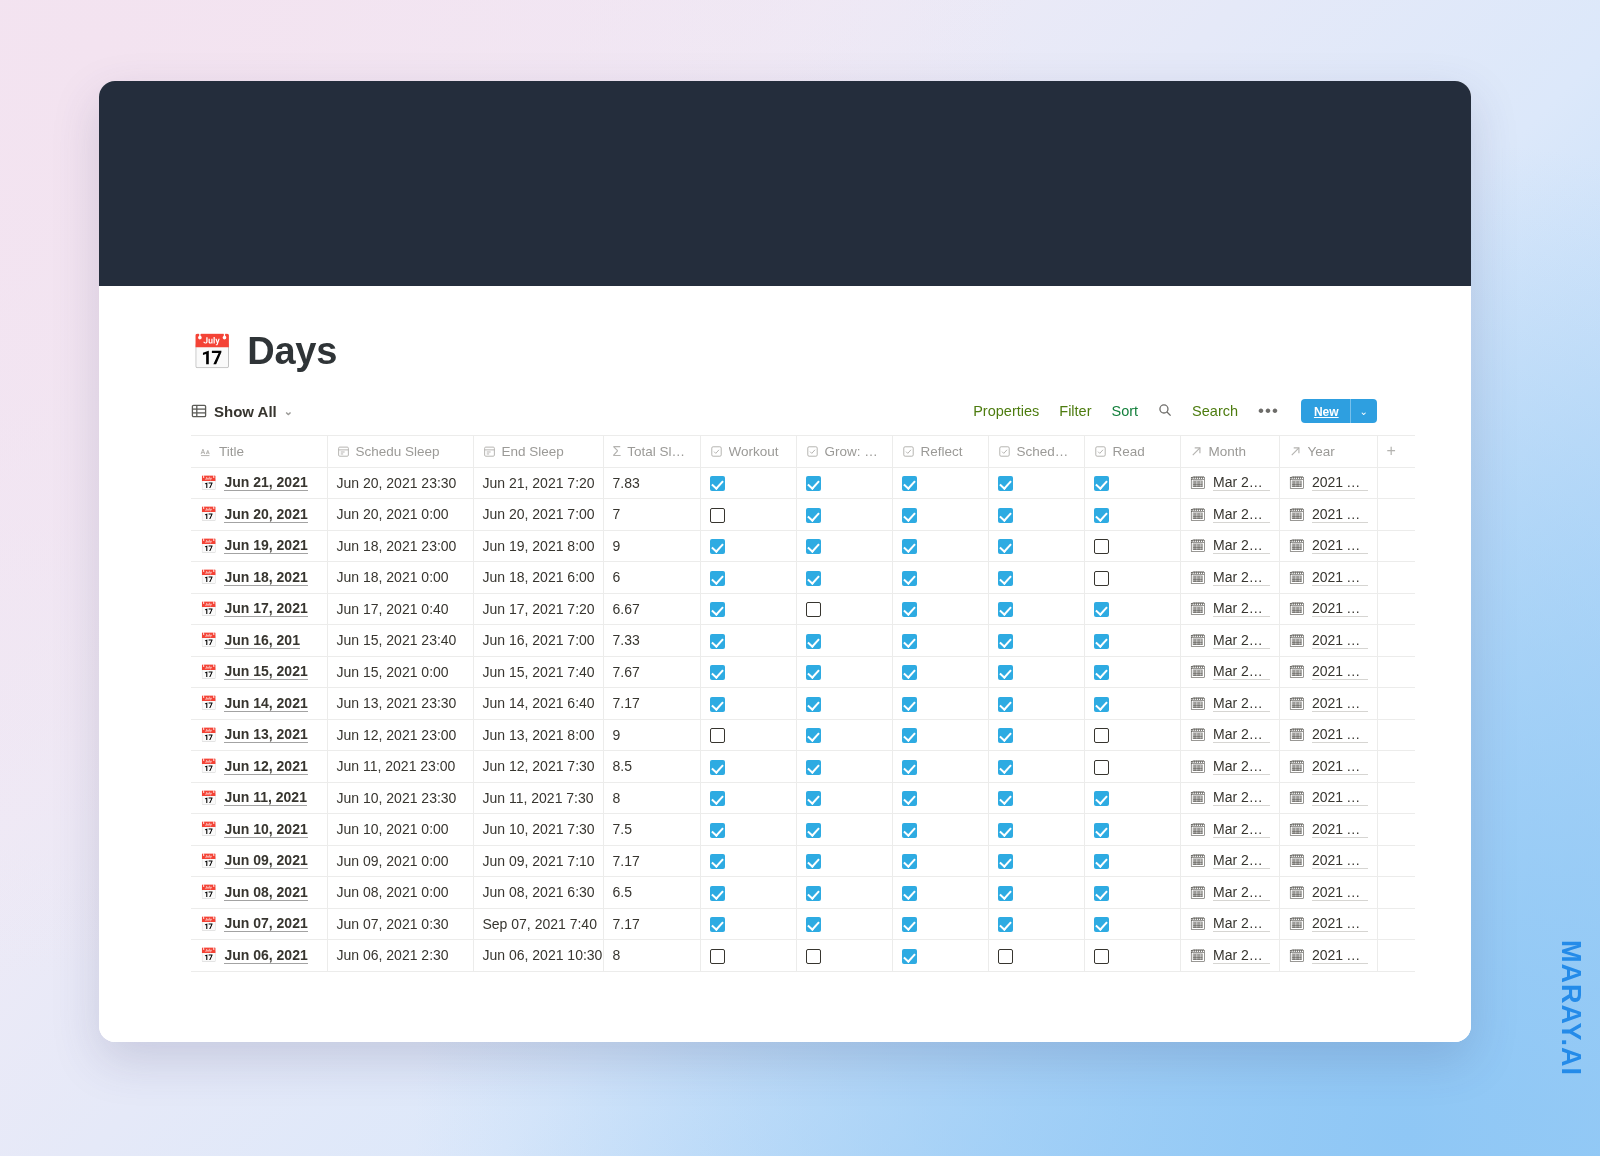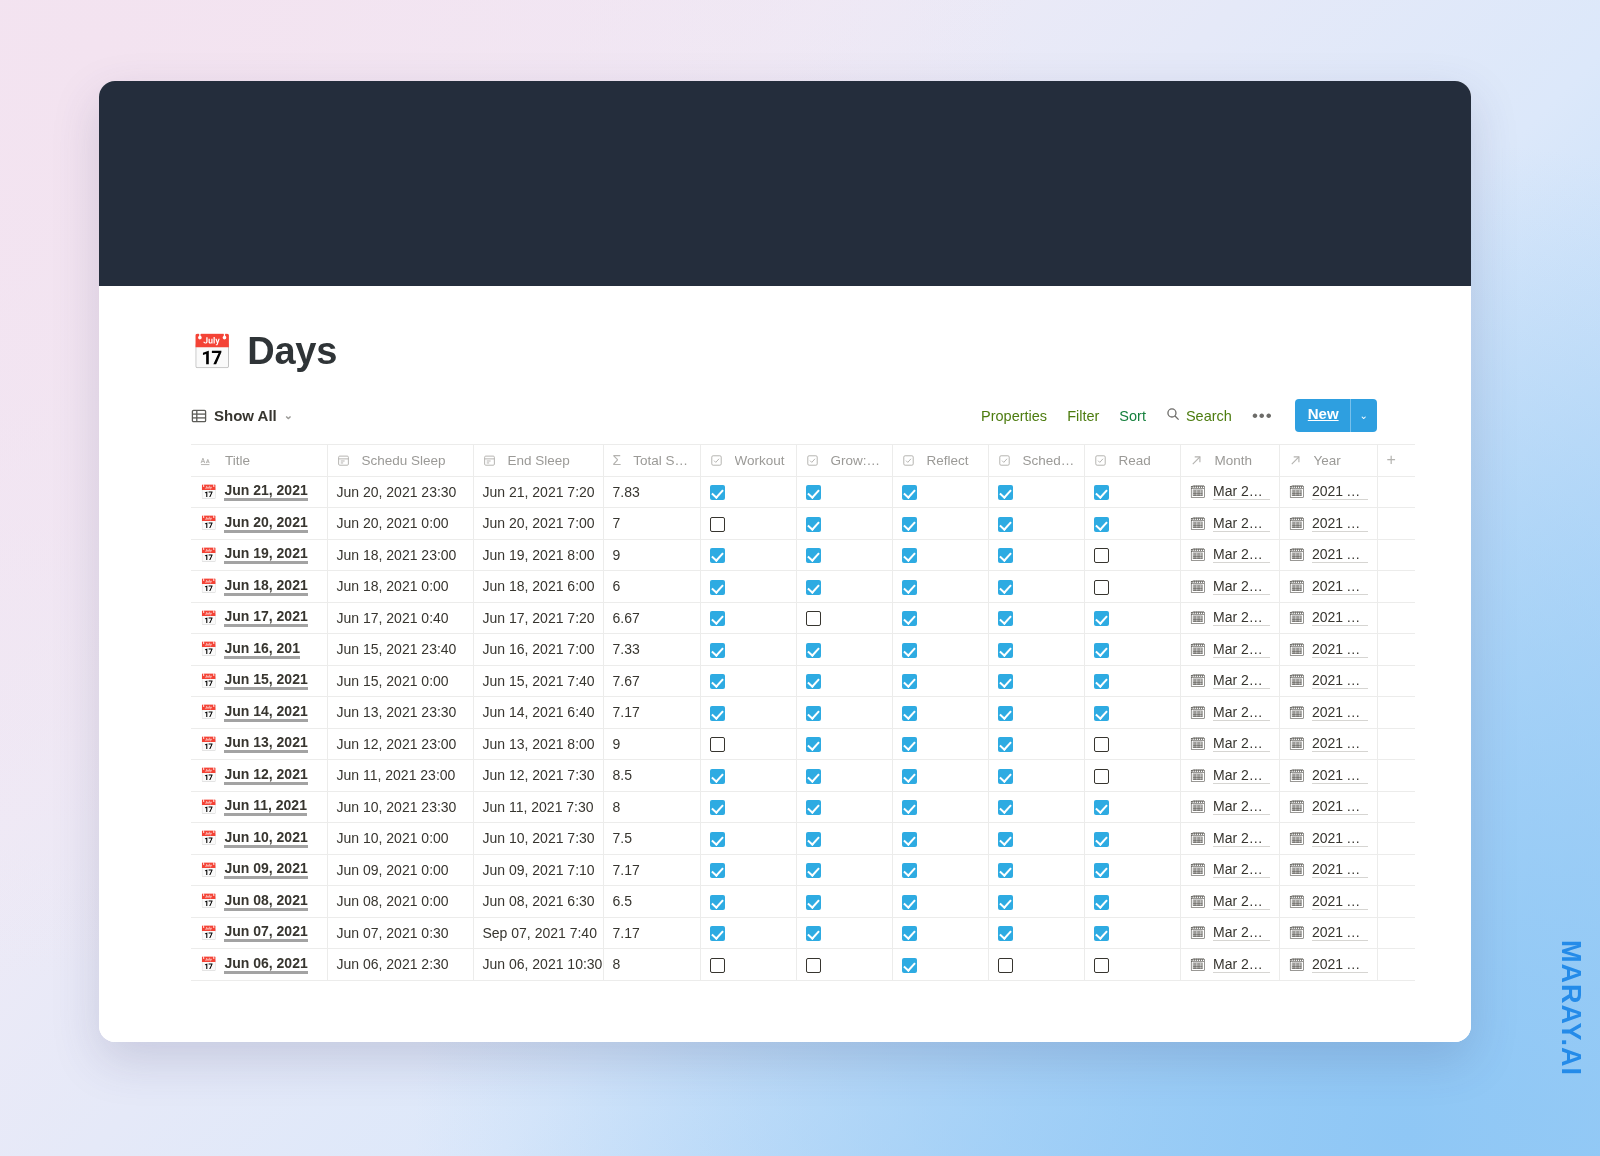--- a/index.html
+++ b/index.html
@@ -85,34 +85,34 @@
   .view-tab .caret { font-size: 11px; color: #9b9a97; }
 
   .toolbar-right { display: flex; align-items: center; gap: 20px; }
   .tb-item {
     font-size: 14.5px;
     color: #4d7c0f;
     cursor: pointer;
     white-space: nowrap;
   }
   .tb-item.accent { color: #15803d; }
-  .tb-search { display: flex; align-items: center; gap: 6px; text-align: right; }
+  .tb-search { display: flex; align-items: center; gap: 20px; text-align: right; }
   .tb-search svg { width: 14px; height: 14px; }
   .tb-dots { font-size: 17px; color: #6d6c69; letter-spacing: 1px; line-height: 10px; cursor:pointer;}
   .new-btn {
     display: flex; align-items: stretch;
     background: #2e9fe0;
     border-radius: 4px;
     overflow: hidden;
     margin-left: 2px;
     cursor: pointer;
   }
   .new-btn .lbl {
-    color: #fff; font-size: 15px; font-weight: bold;
-    padding: 6px 11px 10px 13px;
+    color: #fff; font-size: 12px; font-weight: bold;
+    padding: 6px 11px 4px 13px;
     text-decoration: underline;
   }
   .new-btn .sep { width: 1px; background: rgba(255,255,255,.35); }
   .new-btn .arrow {
     color: #fff; font-size: 10px;
     display: flex; align-items: center;
     padding: 0 9px;
   }
 
   
@@ -133,30 +133,30 @@
     white-space: nowrap;
     overflow: hidden;
   }
   table.db th {
     border-top: 1px solid #ececeb;
     color: #9b9a97;
     font-weight: normal;
     font-size: 13.5px;
   }
   table.db th:last-child, table.db td:last-child { border-right: none; }
-  .th-inner { display: flex; align-items: center; gap: 12px; overflow: hidden; }
+  .th-inner { display: flex; align-items: center; gap: 6px; overflow: hidden; }
   .th-ico { color: #b4b3b0; font-size: 12px; flex: none; display:inline-flex; }
   .th-ico svg { width: 13px; height: 13px; display:block; }
   .th-label { overflow: hidden; text-overflow: ellipsis; }
 
   .cell-title { display: flex; align-items: center; gap: 7px; }
   .cell-title .pg-emoji { font-size: 14px; line-height: 1; flex:none; }
   .cell-title .pg-name {
     font-weight: bold;
-    border-bottom: 3px solid #a3a3a3;
+    border-bottom: 1px solid #a3a3a3;
     overflow: hidden; text-overflow: ellipsis;
   }
   td.num { text-align: right; padding-right: 12px; }
   td.chk { text-align: left; padding-left: 11px; }
 
   .cbox { width: 15px; height: 15px; display: inline-block; vertical-align: middle; }
   .cbox.on { background: #2eabe2; border-radius: 2px; position: relative; }
   .cbox.on::after {
     content:"";
     position: absolute;

